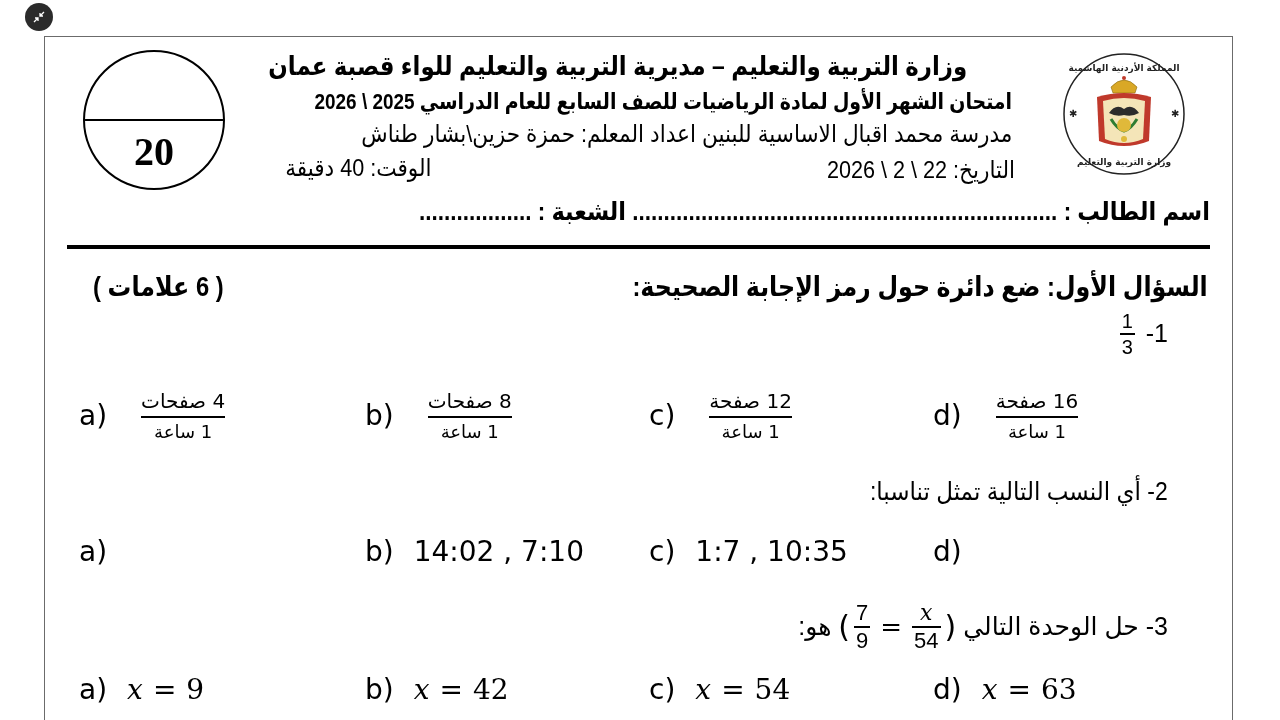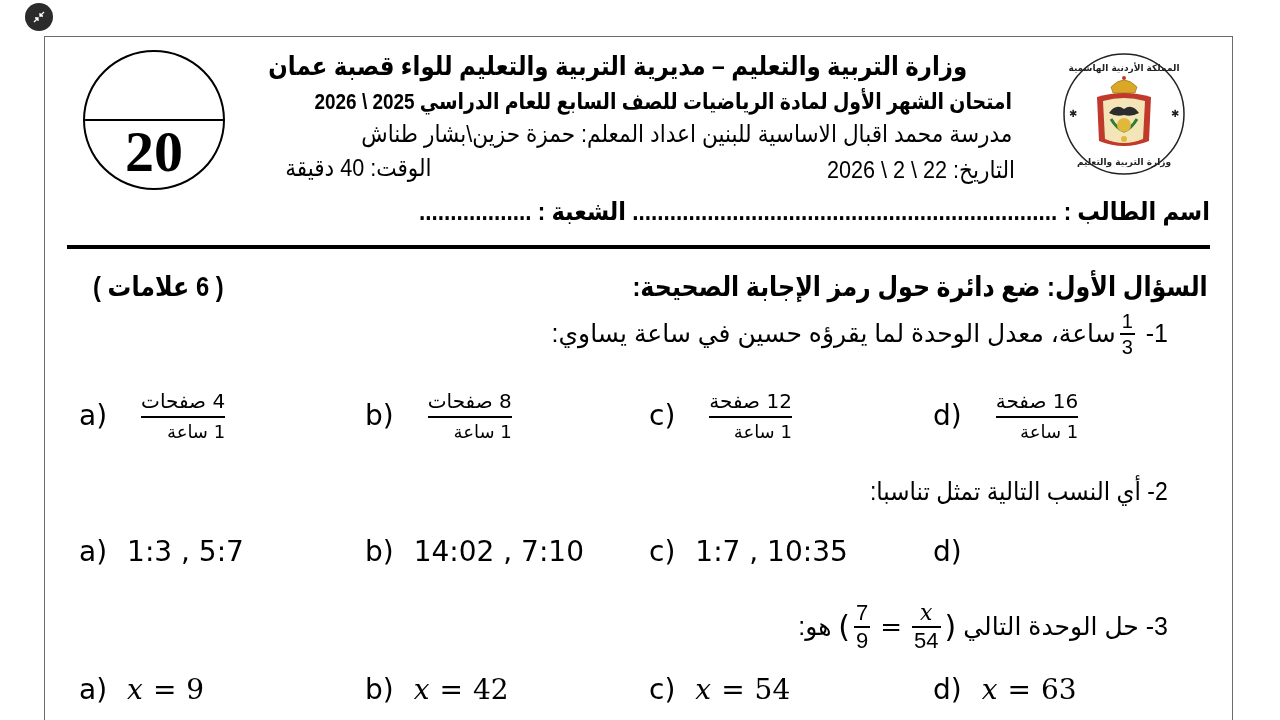--- a/index.html
+++ b/index.html
@@ -19,21 +19,21 @@
   }
 
   
   .score-circle {
     position: absolute; left: 38px; top: 13px; width: 142px; height: 140px;
     border: 2px solid #000; border-radius: 50%; overflow: hidden;
   }
   .score-circle .divider { position: absolute; left: 0; right: 0; top: 67px; height: 2px; background: #000; }
   .score-circle .score {
     position: absolute; left: 0; right: 0; top: 70px; text-align: center;
-    font-family: "Liberation Serif", "DejaVu Serif", serif; font-weight: bold; font-size: 58px; line-height: 60px;
+    font-family: "Liberation Serif", "DejaVu Serif", serif; font-weight: bold; font-size: 40px; line-height: 60px;
   }
 
   
   .logo { position: absolute; left: 1016px; top: 14px; width: 126px; height: 126px; }
 
   
   .hdr { position: absolute; direction: rtl; white-space: nowrap; }
   .hdr-title { right: 265px; top: 14px; font-weight: bold; font-size: 26px; letter-spacing: -0.3px; transform: scaleX(0.88); transform-origin: right; }
   .hdr-sub { right: 220px; top: 52px; font-weight: bold; font-size: 22px; transform: scaleX(0.86); transform-origin: right; }
   .hdr-school { right: 220px; top: 83px; font-size: 24px; transform: scaleX(0.9); transform-origin: right; }
@@ -56,21 +56,21 @@
   .frac { display: inline-flex; flex-direction: column; align-items: center; vertical-align: middle; margin: 0 4px; line-height: 1; }
   .frac .num { font-size: 20px; padding: 0 2px; }
   .frac .bar { height: 1.5px; background: #000; align-self: stretch; margin: 2px 0; }
   .frac .den { font-size: 20px; padding: 0 2px; }
   .frac.big .num, .frac.big .den { font-size: 22px; }
 
   .opt { position: absolute; white-space: nowrap; font-size: 28px; display: flex; align-items: center; font-family: "DejaVu Sans", sans-serif; }
   .opt .lbl { margin-right: 20px; }
   .opt .math { font-family: "DejaVu Serif", serif; font-style: italic; }
   .opt .eq { font-family: "DejaVu Serif", serif; margin: 0 10px; }
-  .opt .rate { display: inline-flex; flex-direction: column; align-items: flex-end; margin-left: 14px; }
+  .opt .rate { display: inline-flex; flex-direction: column; align-items: center; margin-left: 14px; }
   .opt .rate .num { font-size: 20px; direction: rtl; }
   .opt .rate .bar { height: 1.5px; background: #000; align-self: stretch; margin: 3px 0; }
   .opt .rate .den { font-size: 18px; direction: rtl; }
 
   .paren { font-family: "DejaVu Sans", sans-serif; font-size: 30px; }
 </style>
 </head>
 <body>
 
 <div class="exit-btn">
@@ -125,21 +125,20 @@
   <div class="q-heading">السؤال الأول: ضع دائرة حول رمز الإجابة الصحيحة:</div>
   <div class="q-marks">( 6 علامات )</div>
 
   <div class="q-text q1">
     <span>1-</span>&nbsp;
     <span class="frac">
       <span class="num">1</span>
       <span class="bar"></span>
       <span class="den">3</span>
     </span>
-    <span>ساعة، معدل الوحدة لما يقرؤه حسين في ساعة يساوي:</span>
   </div>
 
   <div class="opt" style="left:34px; top:352px;">
     <span class="lbl">a)</span>
     <span class="rate">
       <span class="num">4 صفحات</span>
       <span class="bar"></span>
       <span class="den">1 ساعة</span>
     </span>
   </div>
@@ -168,21 +167,20 @@
     </span>
   </div>
 
   <div class="q-text q2">
     <span>2-</span>&nbsp;
     <span>أي النسب التالية تمثل تناسبا:</span>
   </div>
 
   <div class="opt" style="left:34px; top:498px;">
     <span class="lbl">a)</span>
-    <span>1:3 , 5:7</span>
   </div>
   <div class="opt" style="left:320px; top:498px;">
     <span class="lbl">b)</span>
     <span>14:02 , 7:10</span>
   </div>
   <div class="opt" style="left:604px; top:498px;">
     <span class="lbl">c)</span>
     <span>1:7 , 10:35</span>
   </div>
   <div class="opt" style="left:888px; top:498px;">

